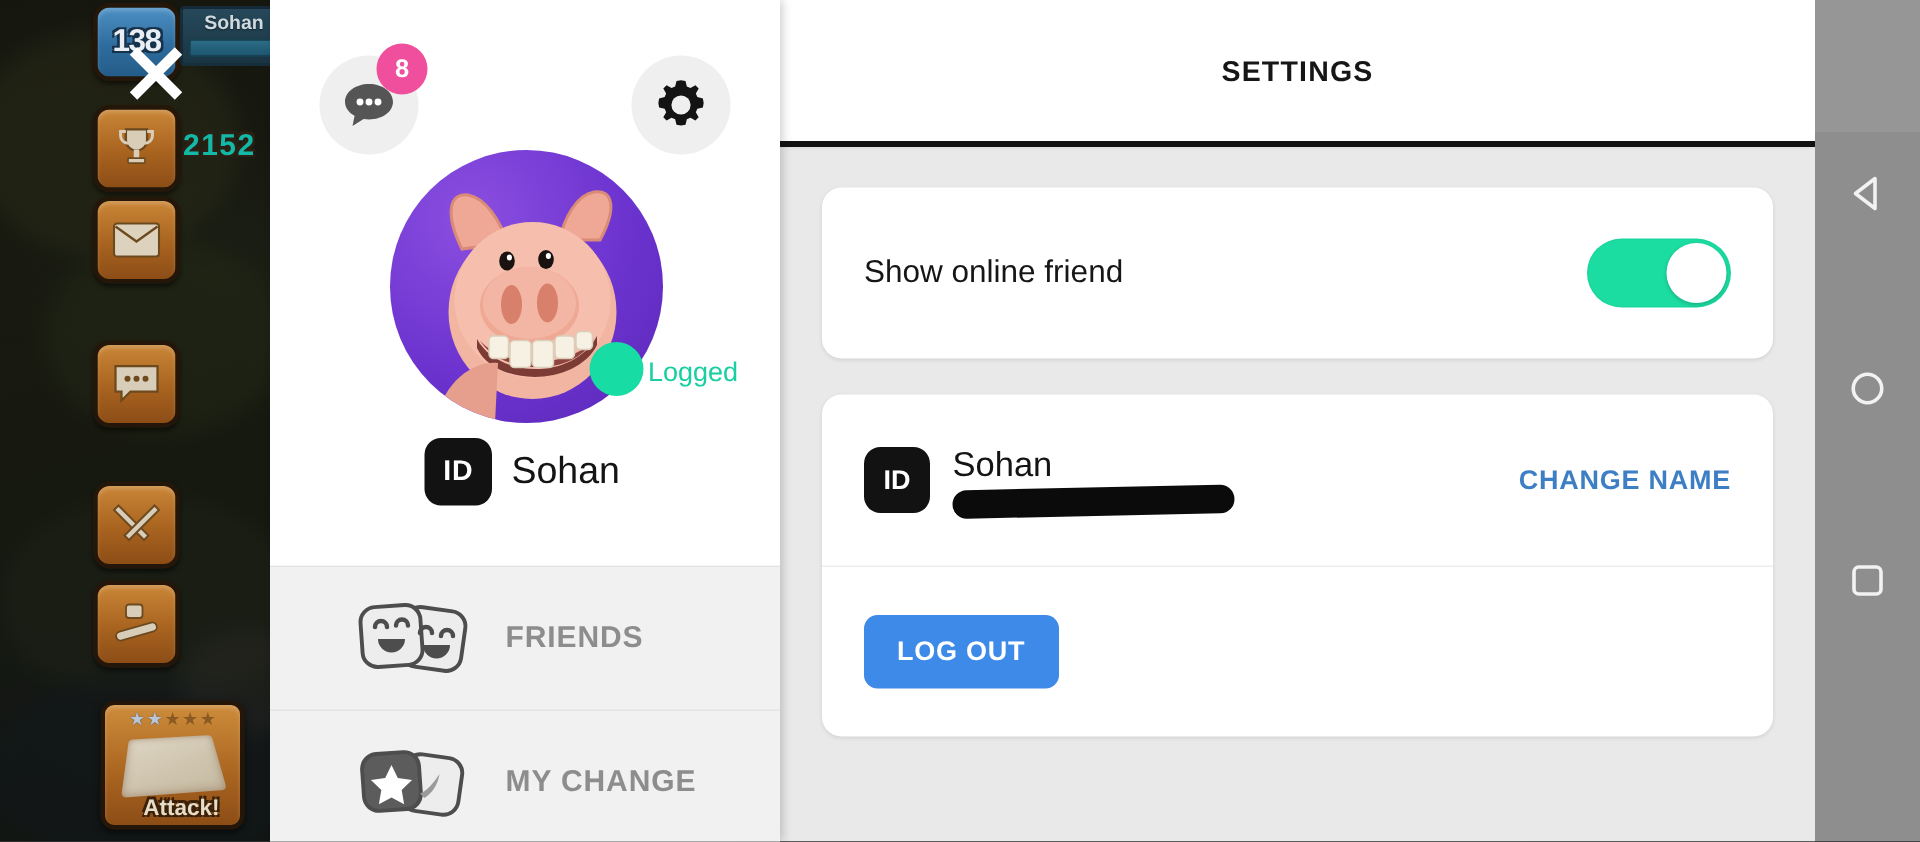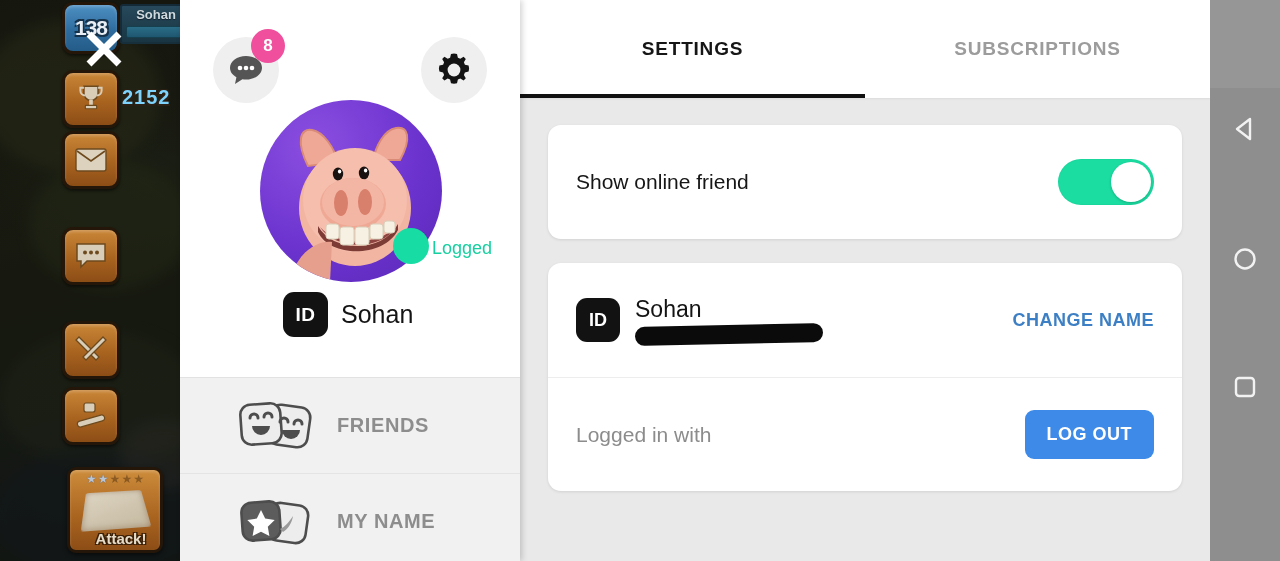--- a/index.html
+++ b/index.html
@@ -81,21 +81,21 @@
     text-shadow: 0 1px 1px #12222c;
   }
   .name-plate .bar {
     margin: 4px 4px 0; height: 12px;
     background: linear-gradient(180deg,#2b6d86,#1e5670);
     border: 1px solid #17404f; border-radius: 2px;
   }
   .trophy-count {
     position: absolute; left: 122px; top: 86px;
     font: 700 20px "Liberation Sans", sans-serif;
-    color: #7dd3fc;
+    color: #14b8a6;
     text-shadow: -1.5px -1.5px 0 #2a2014, 1.5px -1.5px 0 #2a2014, -1.5px 1.5px 0 #2a2014, 1.5px 1.5px 0 #2a2014;
     letter-spacing: 1px;
   }
   .attack-btn {
     position: absolute; left: 67px; top: 467px;
     width: 96px; height: 86px;
     border-radius: 9px;
     border: 3px solid #241608;
     background: linear-gradient(180deg, #cd8c3b 0%, #a8631f 60%, #8c4d16 100%);
     box-shadow: inset 0 2px 3px rgba(255,255,255,.2), 0 2px 4px rgba(0,0,0,.5);
@@ -452,30 +452,29 @@
 
       <div class="sb-item">
         <svg width="80" height="60" viewBox="0 0 80 60">
           <g stroke="#4d4d4d" stroke-width="2.6">
             <rect x="34" y="12" width="38" height="38" rx="10" fill="#ededed" transform="rotate(8 53 31)"></rect>
             <rect x="7" y="10" width="38" height="38" rx="10" fill="#5c5c5c" transform="rotate(-4 26 29)"></rect>
           </g>
           <path d="M26 18l4.2 8.6 9.5 1.4-6.9 6.7 1.6 9.4-8.4-4.4-8.4 4.4 1.6-9.4-6.9-6.7 9.5-1.4z" fill="#fff"></path>
           <path d="M48 40c5-3 9-9 10-16-4 6-8 11-13 13z" fill="#9a9a9a"></path>
         </svg>
-        <span class="sb-item-label">MY NAME</span>
+        <span class="sb-item-label">MY CHANGE</span>
       </div>
     </div>
   </div>
 
   <div class="main">
 
     <div class="tabs">
       <div class="tab active">SETTINGS</div>
-      <div class="tab inactive">SUBSCRIPTIONS</div>
     </div>
 
     <div class="content">
 
       <div class="card">
         <div class="row">
           <span class="row-label">Show online friend</span>
           <div class="toggle">
             <div class="knob"></div>
           </div>
@@ -487,21 +486,20 @@
           <div class="acct-left">
             <div class="acct-id-chip">ID</div>
             <div class="acct-names">
               <span class="acct-name">Sohan</span>
               <div class="redaction"></div>
             </div>
           </div>
           <span class="link-btn">CHANGE NAME</span>
         </div>
         <div class="row">
-          <span class="row-label muted">Logged in with</span>
           <button class="logout-btn">LOG OUT</button>
         </div>
       </div>
 
     </div>
   </div>
 
   <div class="navbar">
     <div class="nav-top-strip"></div>
     <div class="nav-ico nav-back">

